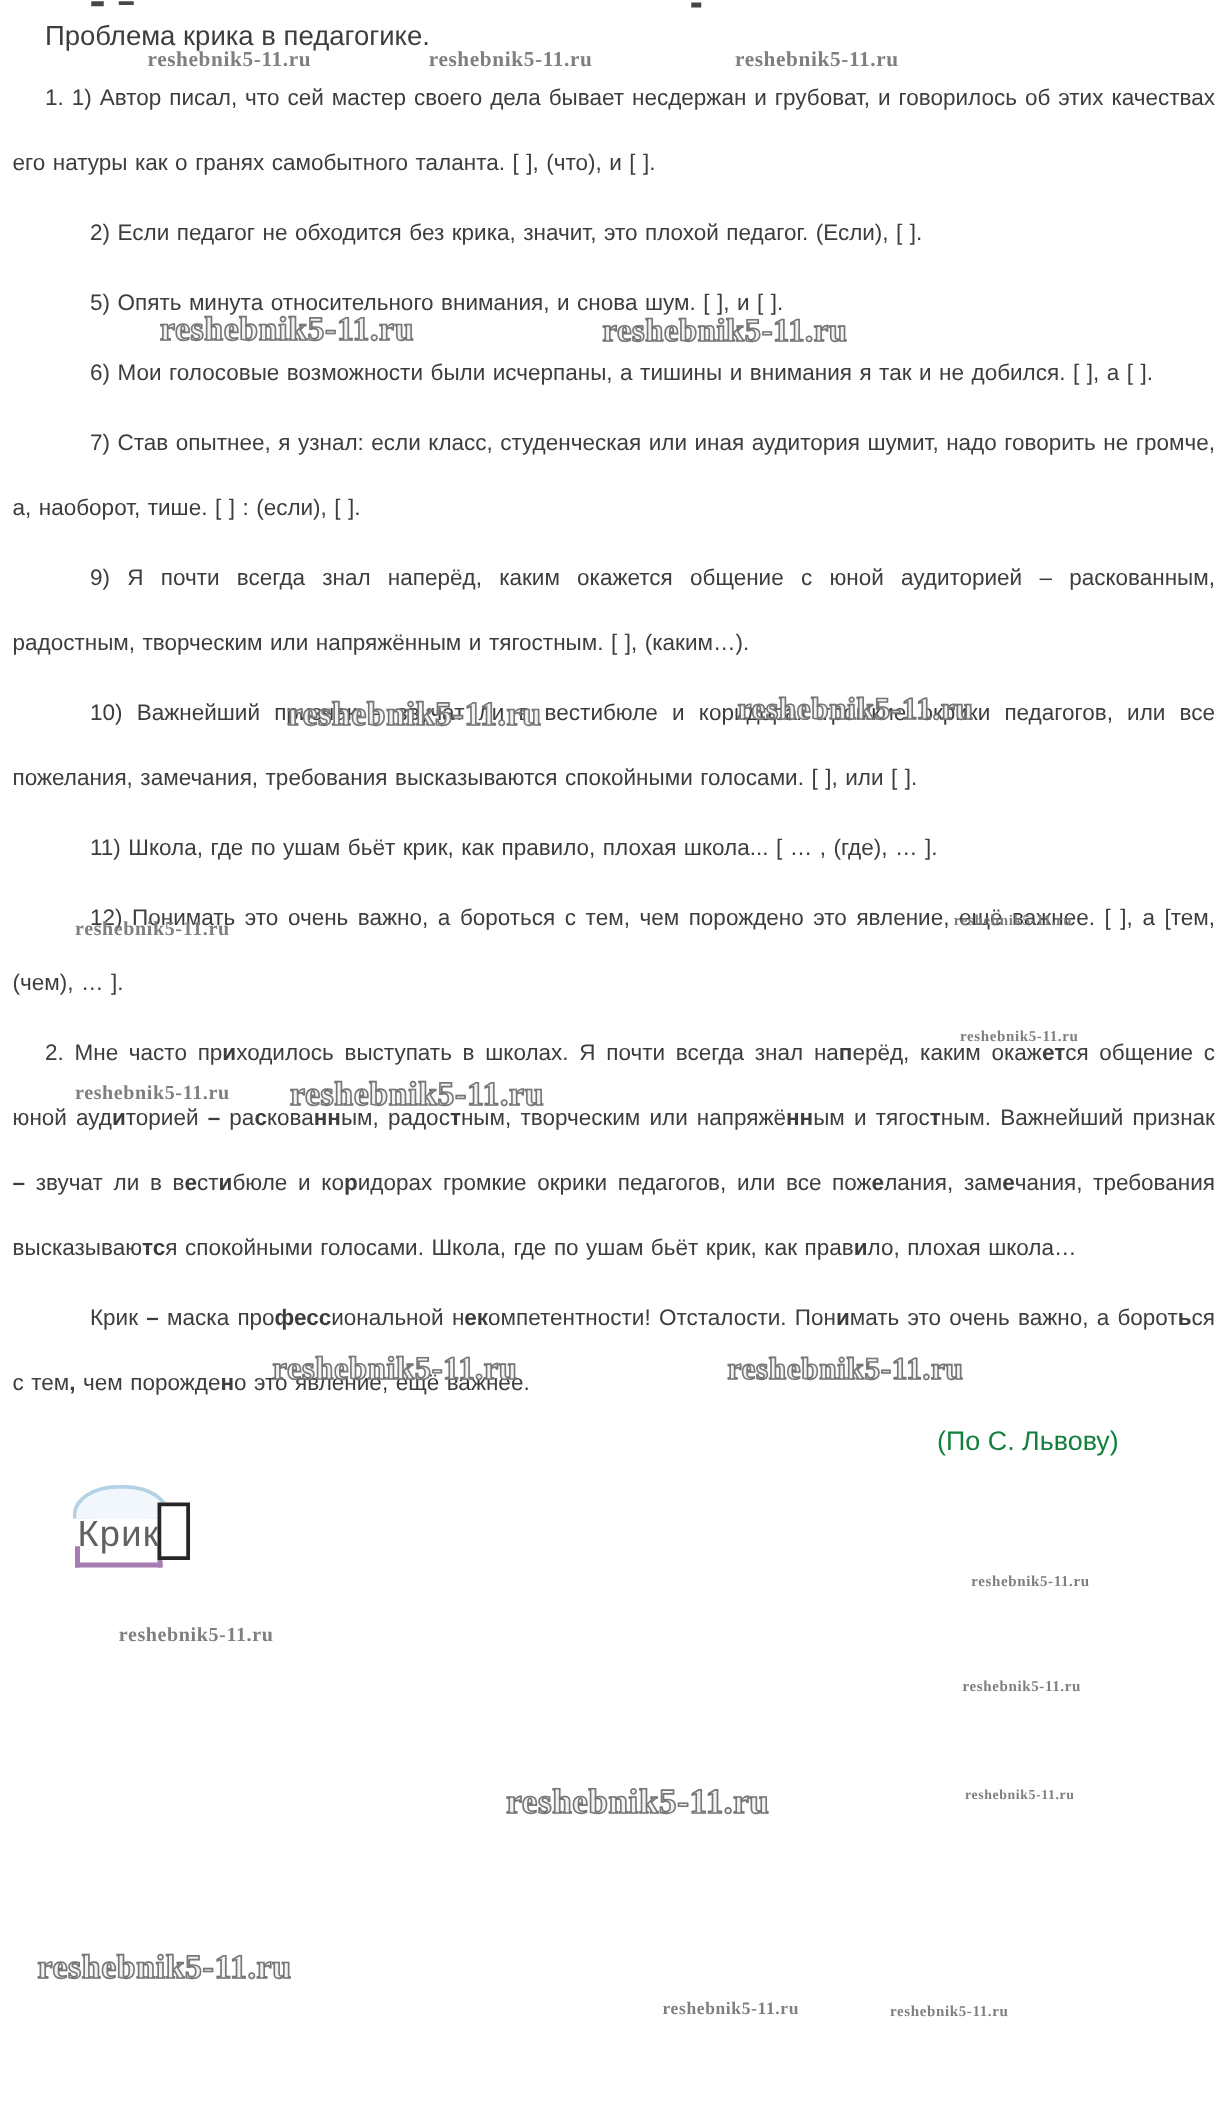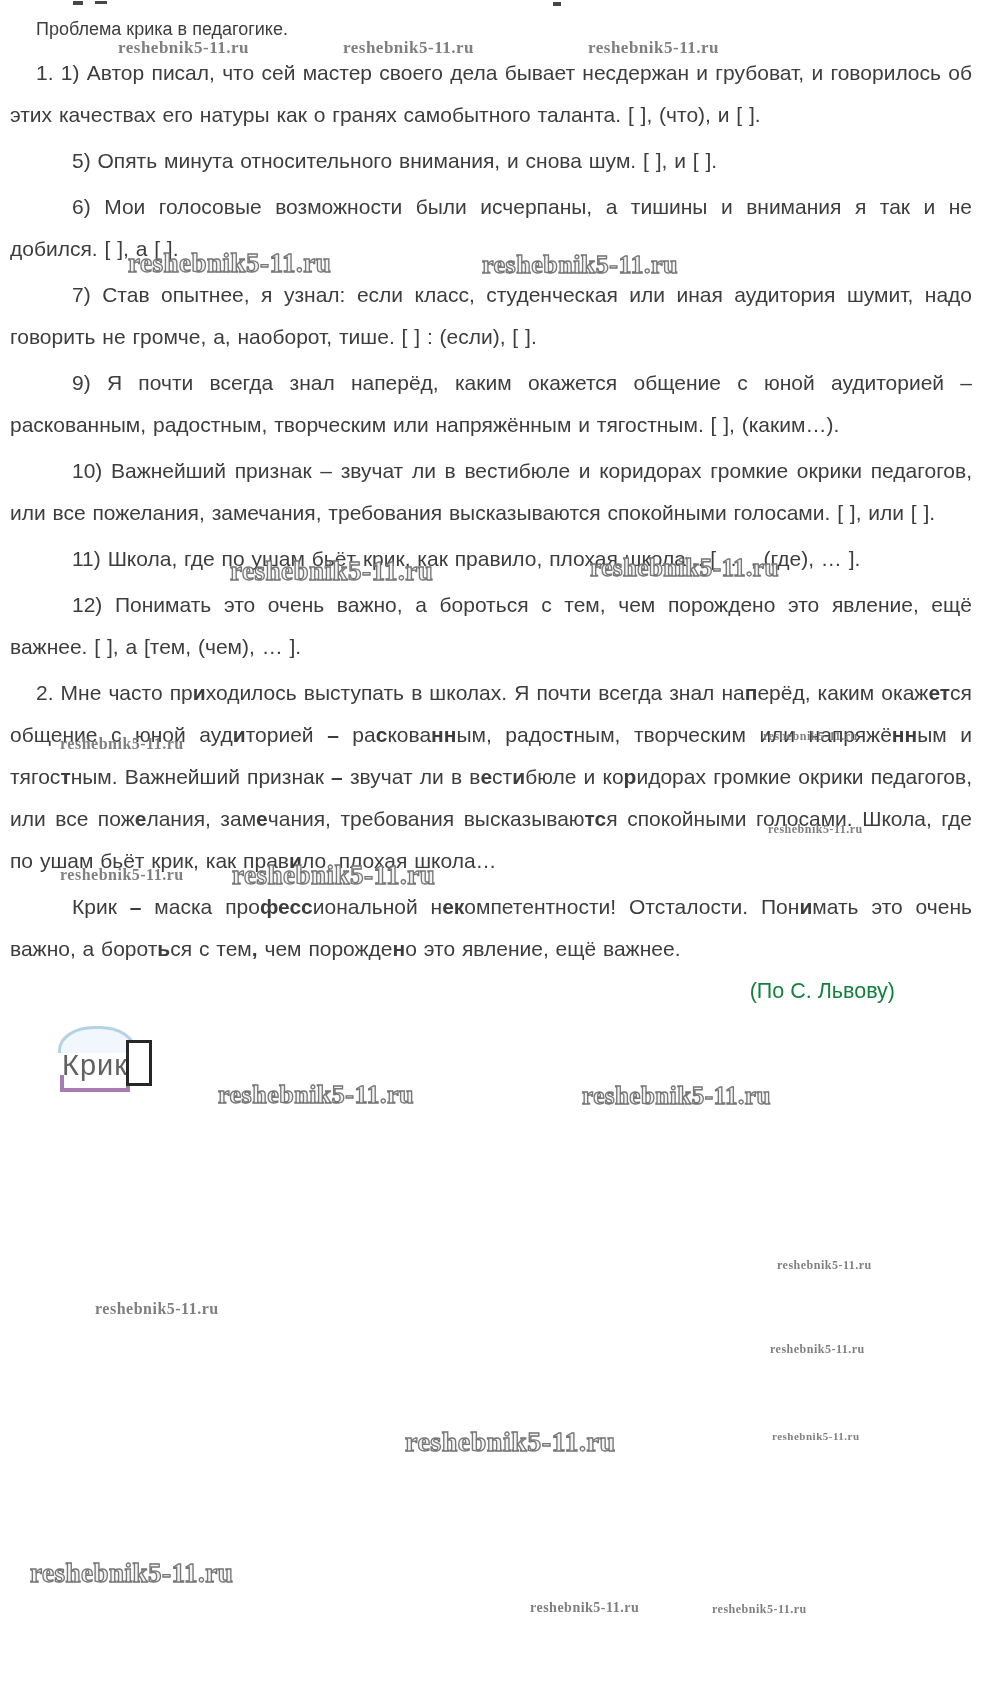--- a/index.html
+++ b/index.html
@@ -8,28 +8,28 @@
     background:#ffffff;
     font-family:"Liberation Sans", sans-serif;
     color:#3d3d3d;
     position:relative;
     overflow:hidden;
   }
   .page { padding:14px 10px 0 10px; position:relative; }
 
   .title {
     margin:0 0 8px 0;
-    font-size:18px; line-height:30px;
+    font-size:22px; line-height:30px;
     text-indent:26px;
     text-align:left;
   }
   .para {
     margin:0 0 4px 0;
-    font-size:21px;
-    line-height:42px;
+    font-size:18px;
+    line-height:52px;
     text-align:justify;
     word-spacing:1px;
   }
   .ind-sm { text-indent:26px; }
   .ind-md { text-indent:62px; }
 
   .attribution {
     margin:6px 0 0 0;
     font-size:21.5px; line-height:30px;
     text-align:right;
@@ -105,20 +105,21 @@
 <div class="page">
 
   <span class="artifact" style="left:73px; top:1px; width:10px; height:4px;"></span>
   <span class="artifact" style="left:95px; top:1px; width:12px; height:3px;"></span>
   <span class="artifact" style="left:553px; top:2px; width:8px; height:4px;"></span>
 
   <p class="title">Проблема крика в педагогике.</p>
 
   <div>
       <p class="para ind-sm">1. 1) Автор писал, что сей мастер своего дела бывает несдержан и грубоват, и говорилось об этих качествах его натуры как о гранях самобытного таланта. [ ], (что), и [ ].</p>
+      <p class="para ind-md">2) Если педагог не обходится без крика, значит, это плохой педагог. (Если), [ ].</p>
       <p class="para ind-md">5) Опять минута относительного внимания, и снова шум. [ ], и [ ].</p>
       <p class="para ind-md">6) Мои голосовые возможности были исчерпаны, а тишины и внимания я так и не добился. [ ], а [ ].</p>
       <p class="para ind-md">7) Став опытнее, я узнал: если класс, студенческая или иная аудитория шумит, надо говорить не громче, а, наоборот, тише. [ ] : (если), [ ].</p>
       <p class="para ind-md">9) Я почти всегда знал наперёд, каким окажется общение с юной аудиторией – раскованным, радостным, творческим или напряжённым и тягостным. [ ], (каким…).</p>
       <p class="para ind-md">10) Важнейший признак – звучат ли в вестибюле и коридорах громкие окрики педагогов, или все пожелания, замечания, требования высказываются спокойными голосами. [ ], или [ ].</p>
       <p class="para ind-md">11) Школа, где по ушам бьёт крик, как правило, плохая школа... [ … , (где), … ].</p>
       <p class="para ind-md">12) Понимать это очень важно, а бороться с тем, чем порождено это явление, ещё важнее. [ ], а [тем, (чем), … ].</p>
     </div>
 
   <p class="para ind-sm">2. Мне часто пр<b>и</b>ходилось выступать в школах. Я почти всегда знал на<b>п</b>ерёд, каким окаж<b>ет</b>ся общение с юной ауд<b>и</b>торией <b>–</b> ра<b>с</b>кова<b>нн</b>ым, радос<b>т</b>ным, творческим или напряжё<b>нн</b>ым и тягос<b>т</b>ным. Важнейший признак <b>–</b> звучат ли в в<b>е</b>ст<b>и</b>бюле и ко<b>р</b>идорах громкие окрики педагогов, или все пож<b>е</b>лания, зам<b>е</b>чания, требования высказываю<b>тс</b>я спокойными голосами. Школа, где по ушам бьёт крик, как прав<b>и</b>ло, плохая школа…</p>

